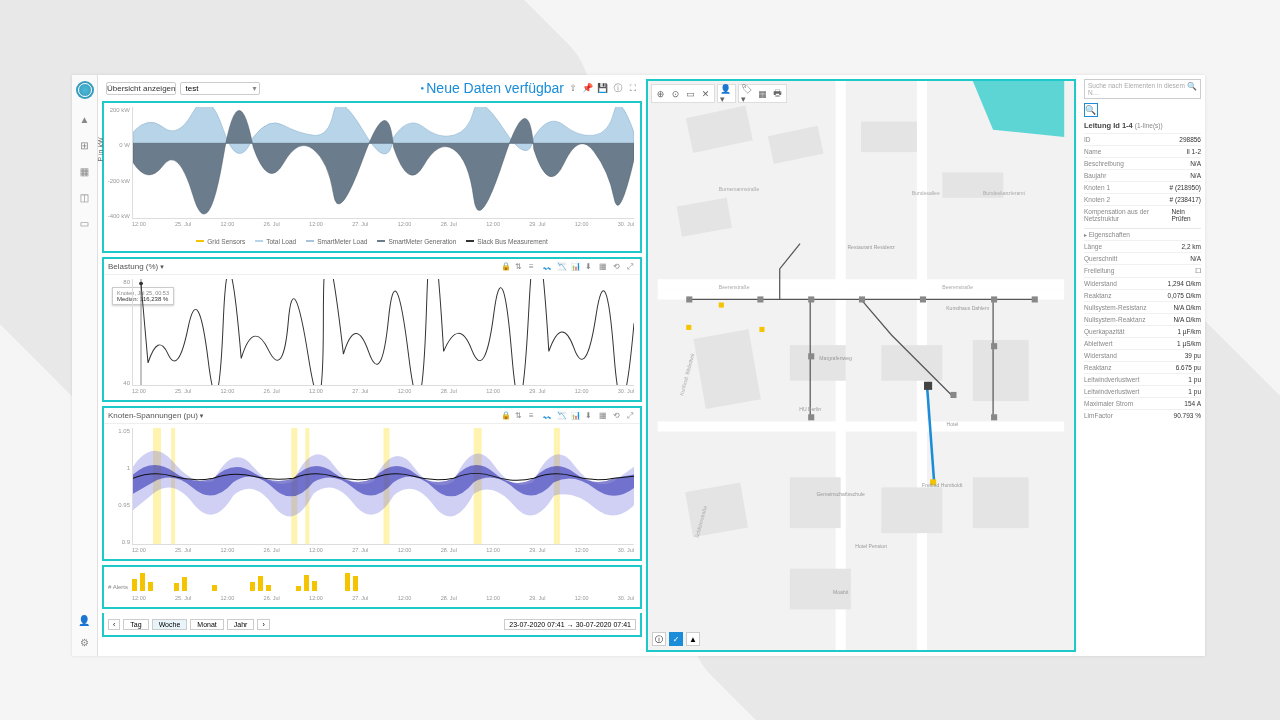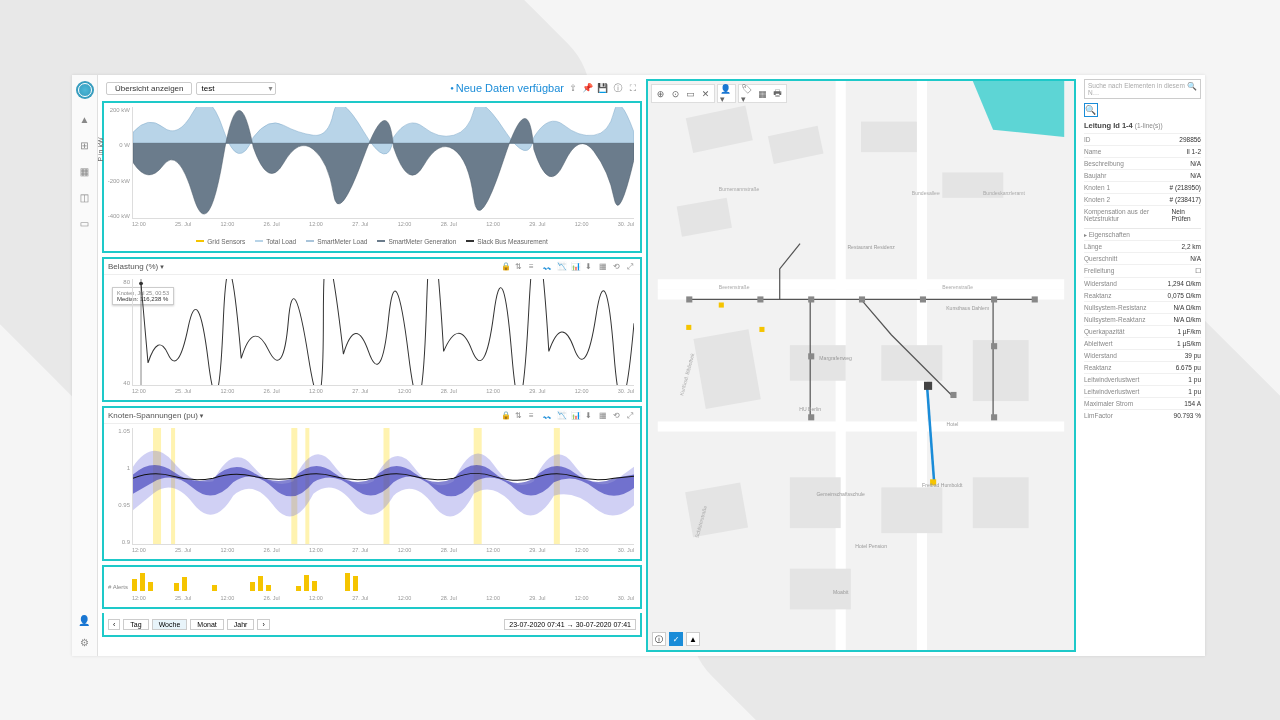--- a/index.html
+++ b/index.html
@@ -9,25 +9,25 @@
   .bg-shape-2 { bottom: -200px; right: -100px; }
   .app { position: absolute; top: 75px; left: 72px; width: 1133px; height: 581px; background: #fff; display: flex; box-shadow: 0 0 3px rgba(0,0,0,.1); }
   .sidebar { width: 26px; background: #fafafa; border-right: 1px solid #e0e0e0; display: flex; flex-direction: column; align-items: center; padding-top: 6px; gap: 14px; }
   .logo { width: 18px; height: 18px; border-radius: 50%; background: radial-gradient(circle,#4db8d8,#2a8db0); position:relative;}
   .logo::after{content:'';position:absolute;inset:2px;border-radius:50%;border:1px solid #fff;}
   .side-icon { width: 12px; height: 12px; display:flex;align-items:center;justify-content:center;font-size:10px;color:#888;cursor:pointer;}
   .sidebar-bottom { margin-top: auto; margin-bottom: 8px; display:flex;flex-direction:column;gap:10px;}
   .main { flex: 1; display: flex; }
   .left-col { width: 548px; padding: 4px; display: flex; flex-direction: column; gap: 4px; }
   .topbar { height: 18px; display:flex; align-items:center; gap:4px; font-size:8px; padding: 0 4px;}
-  .topbar button.nav { border:1px solid #ccc;background:#fff;padding:1px 8px;font-size:8px;color:#333;border-radius:2px;cursor:pointer;}
+  .topbar button.nav { border:1px solid #ccc;background:#fff;padding:1px 0;font-size:8px;color:#333;border-radius:2px;cursor:pointer;}
   .topbar .sel { border:1px solid #ccc;background:#fff;padding:1px 12px 1px 4px;position:relative;font-size:8px;border-radius:2px;min-width:80px;}
   .topbar .sel::after{content:'▾';position:absolute;right:3px;color:#888;}
   .topbar-right{margin-left:auto;display:flex;align-items:center;gap:4px;}
-  .new-data{color:#1a8cd8;font-size:11px;display:flex;align-items:center;gap:2px;}
+  .new-data{color:#1a8cd8;font-size:14px;display:flex;align-items:center;gap:2px;}
   .new-data::before{content:'●';color:#1a8cd8;font-size:6px;}
   .toolbar-icons{display:flex;gap:5px;}
   .ti{width:10px;height:10px;color:#888;font-size:9px;cursor:pointer;display:flex;align-items:center;justify-content:center;}
   .panel { border: 2px solid #1ec9c9; background:#fff; position:relative; }
   .panel.ts { height: 152px; }
   .panel.load { height: 145px; }
   .panel.volt { height: 155px; }
   .panel.bars { height: 44px; }
   .panel-head { height: 16px; display:flex;align-items:center;padding:0 4px;font-size:8px;color:#555;border-bottom:1px solid #eee;}
   .panel-head .title{font-size:8px;}

